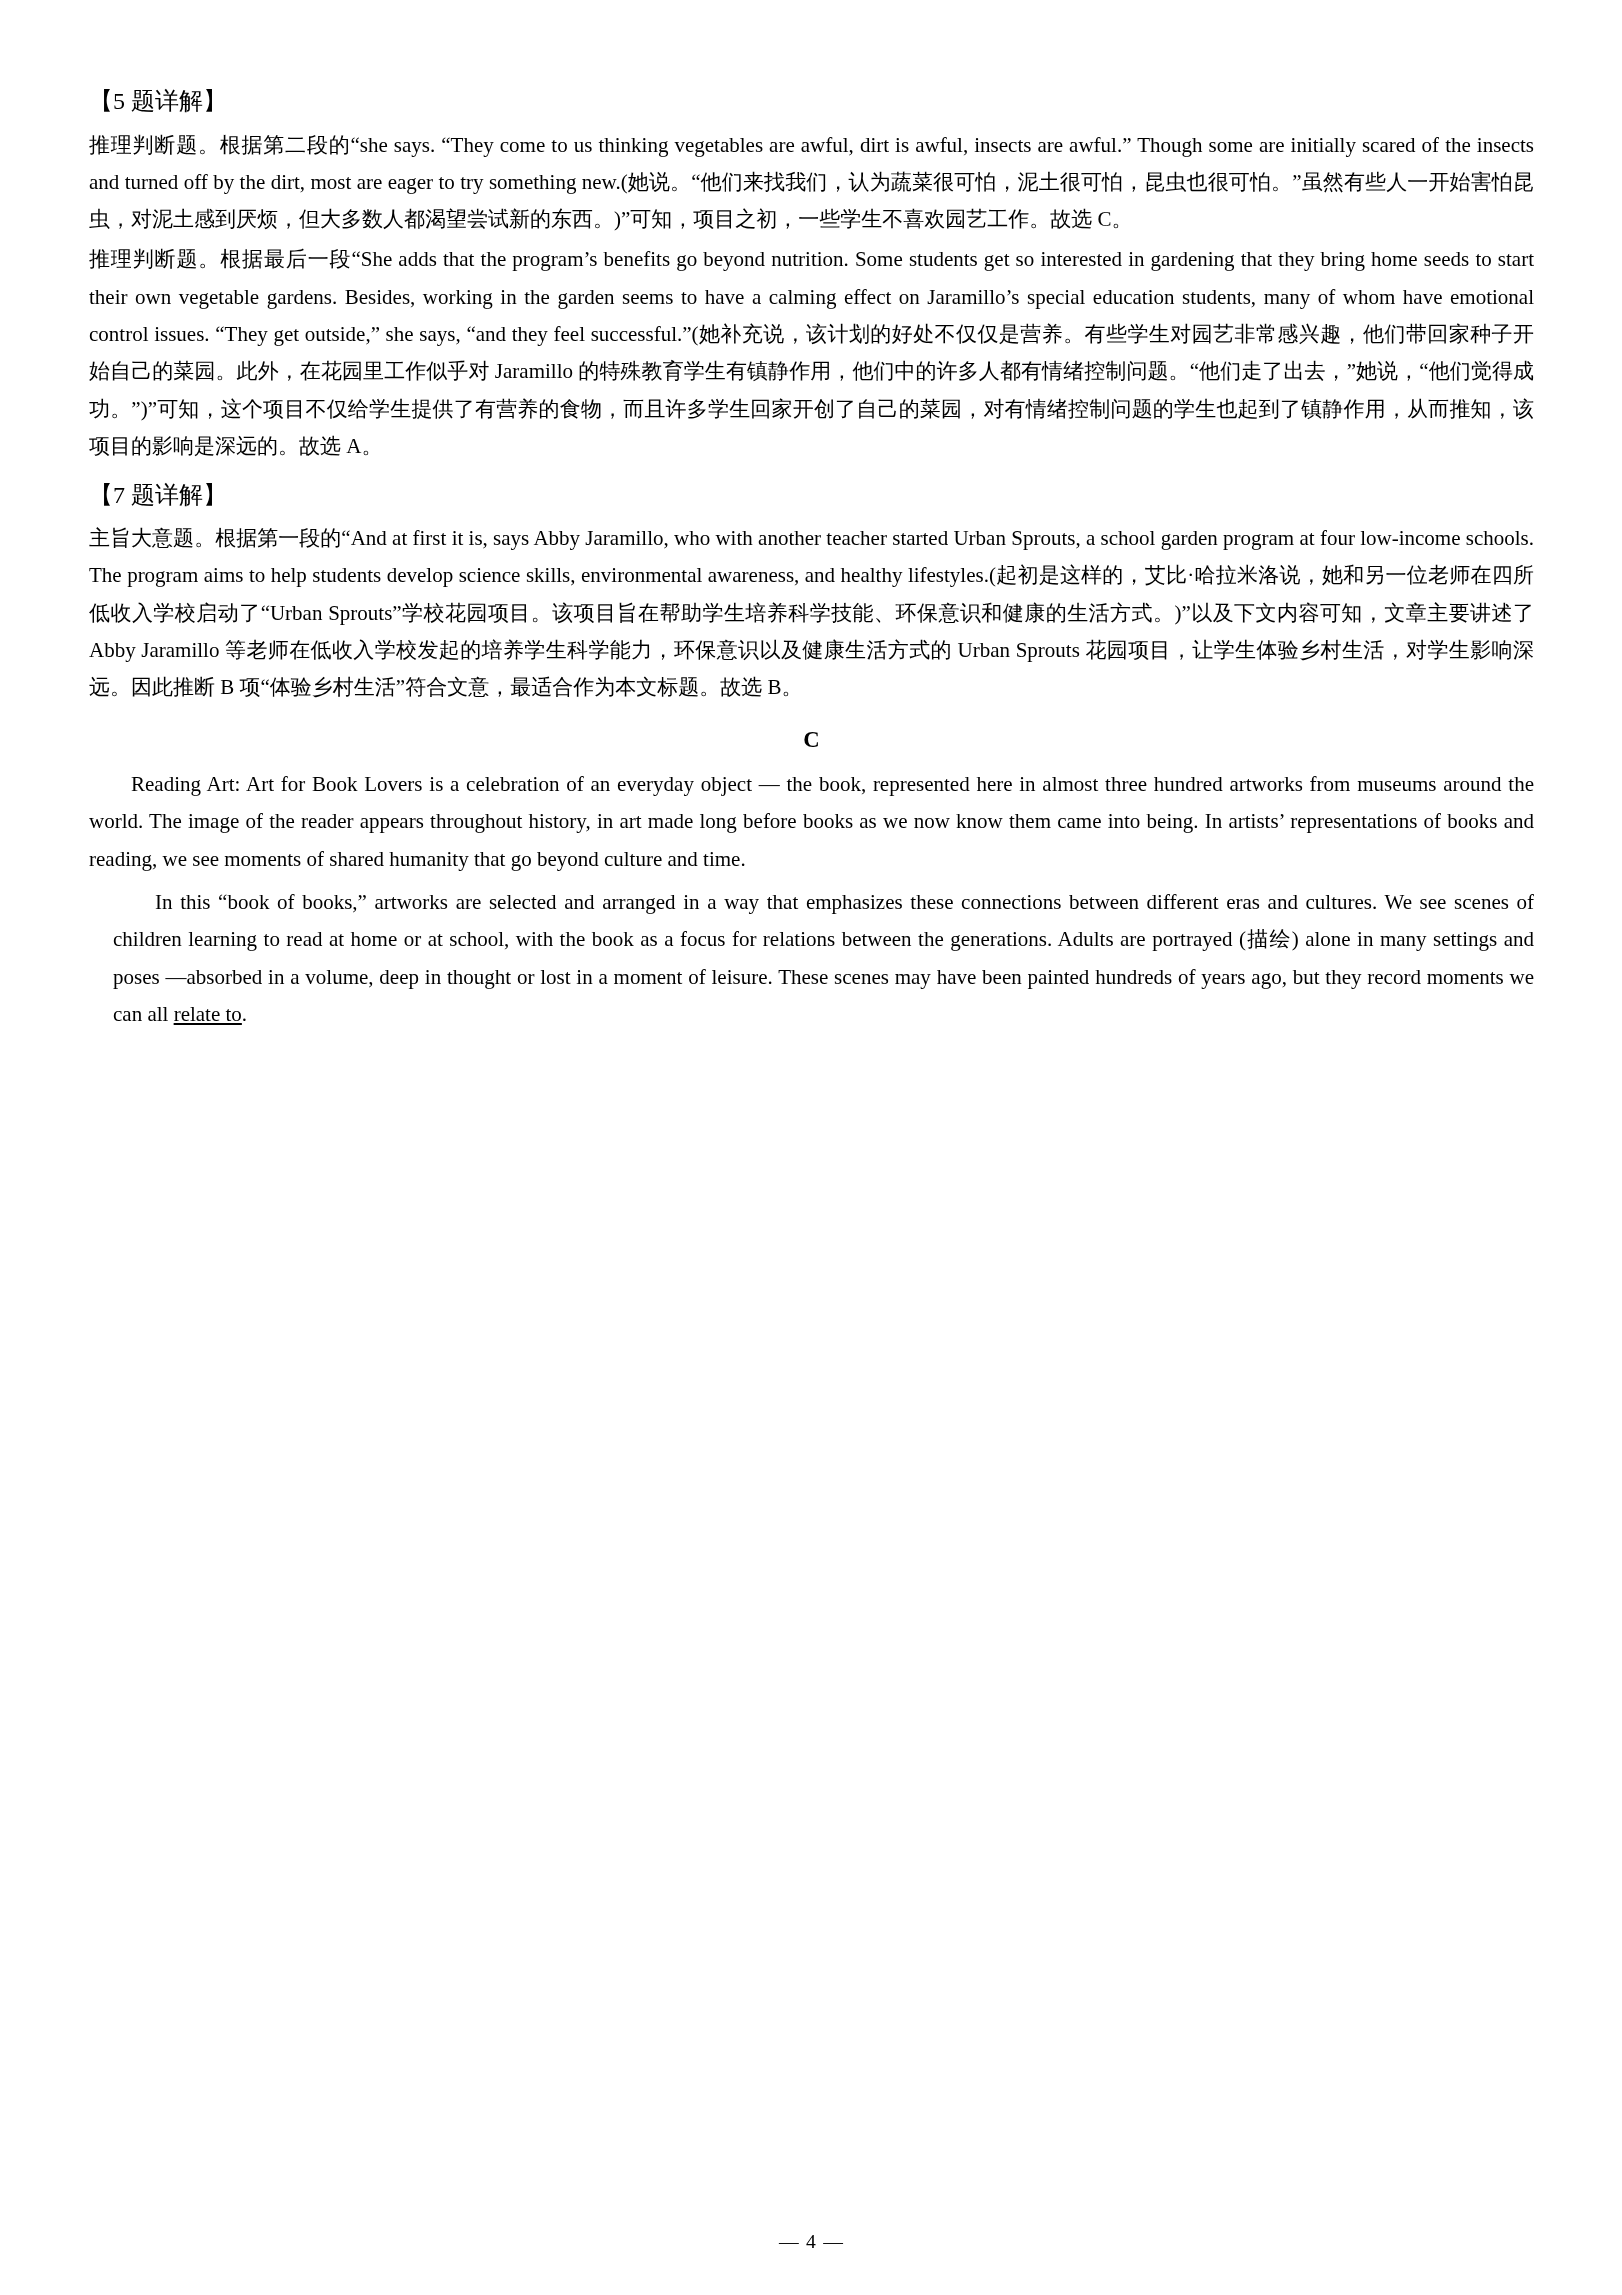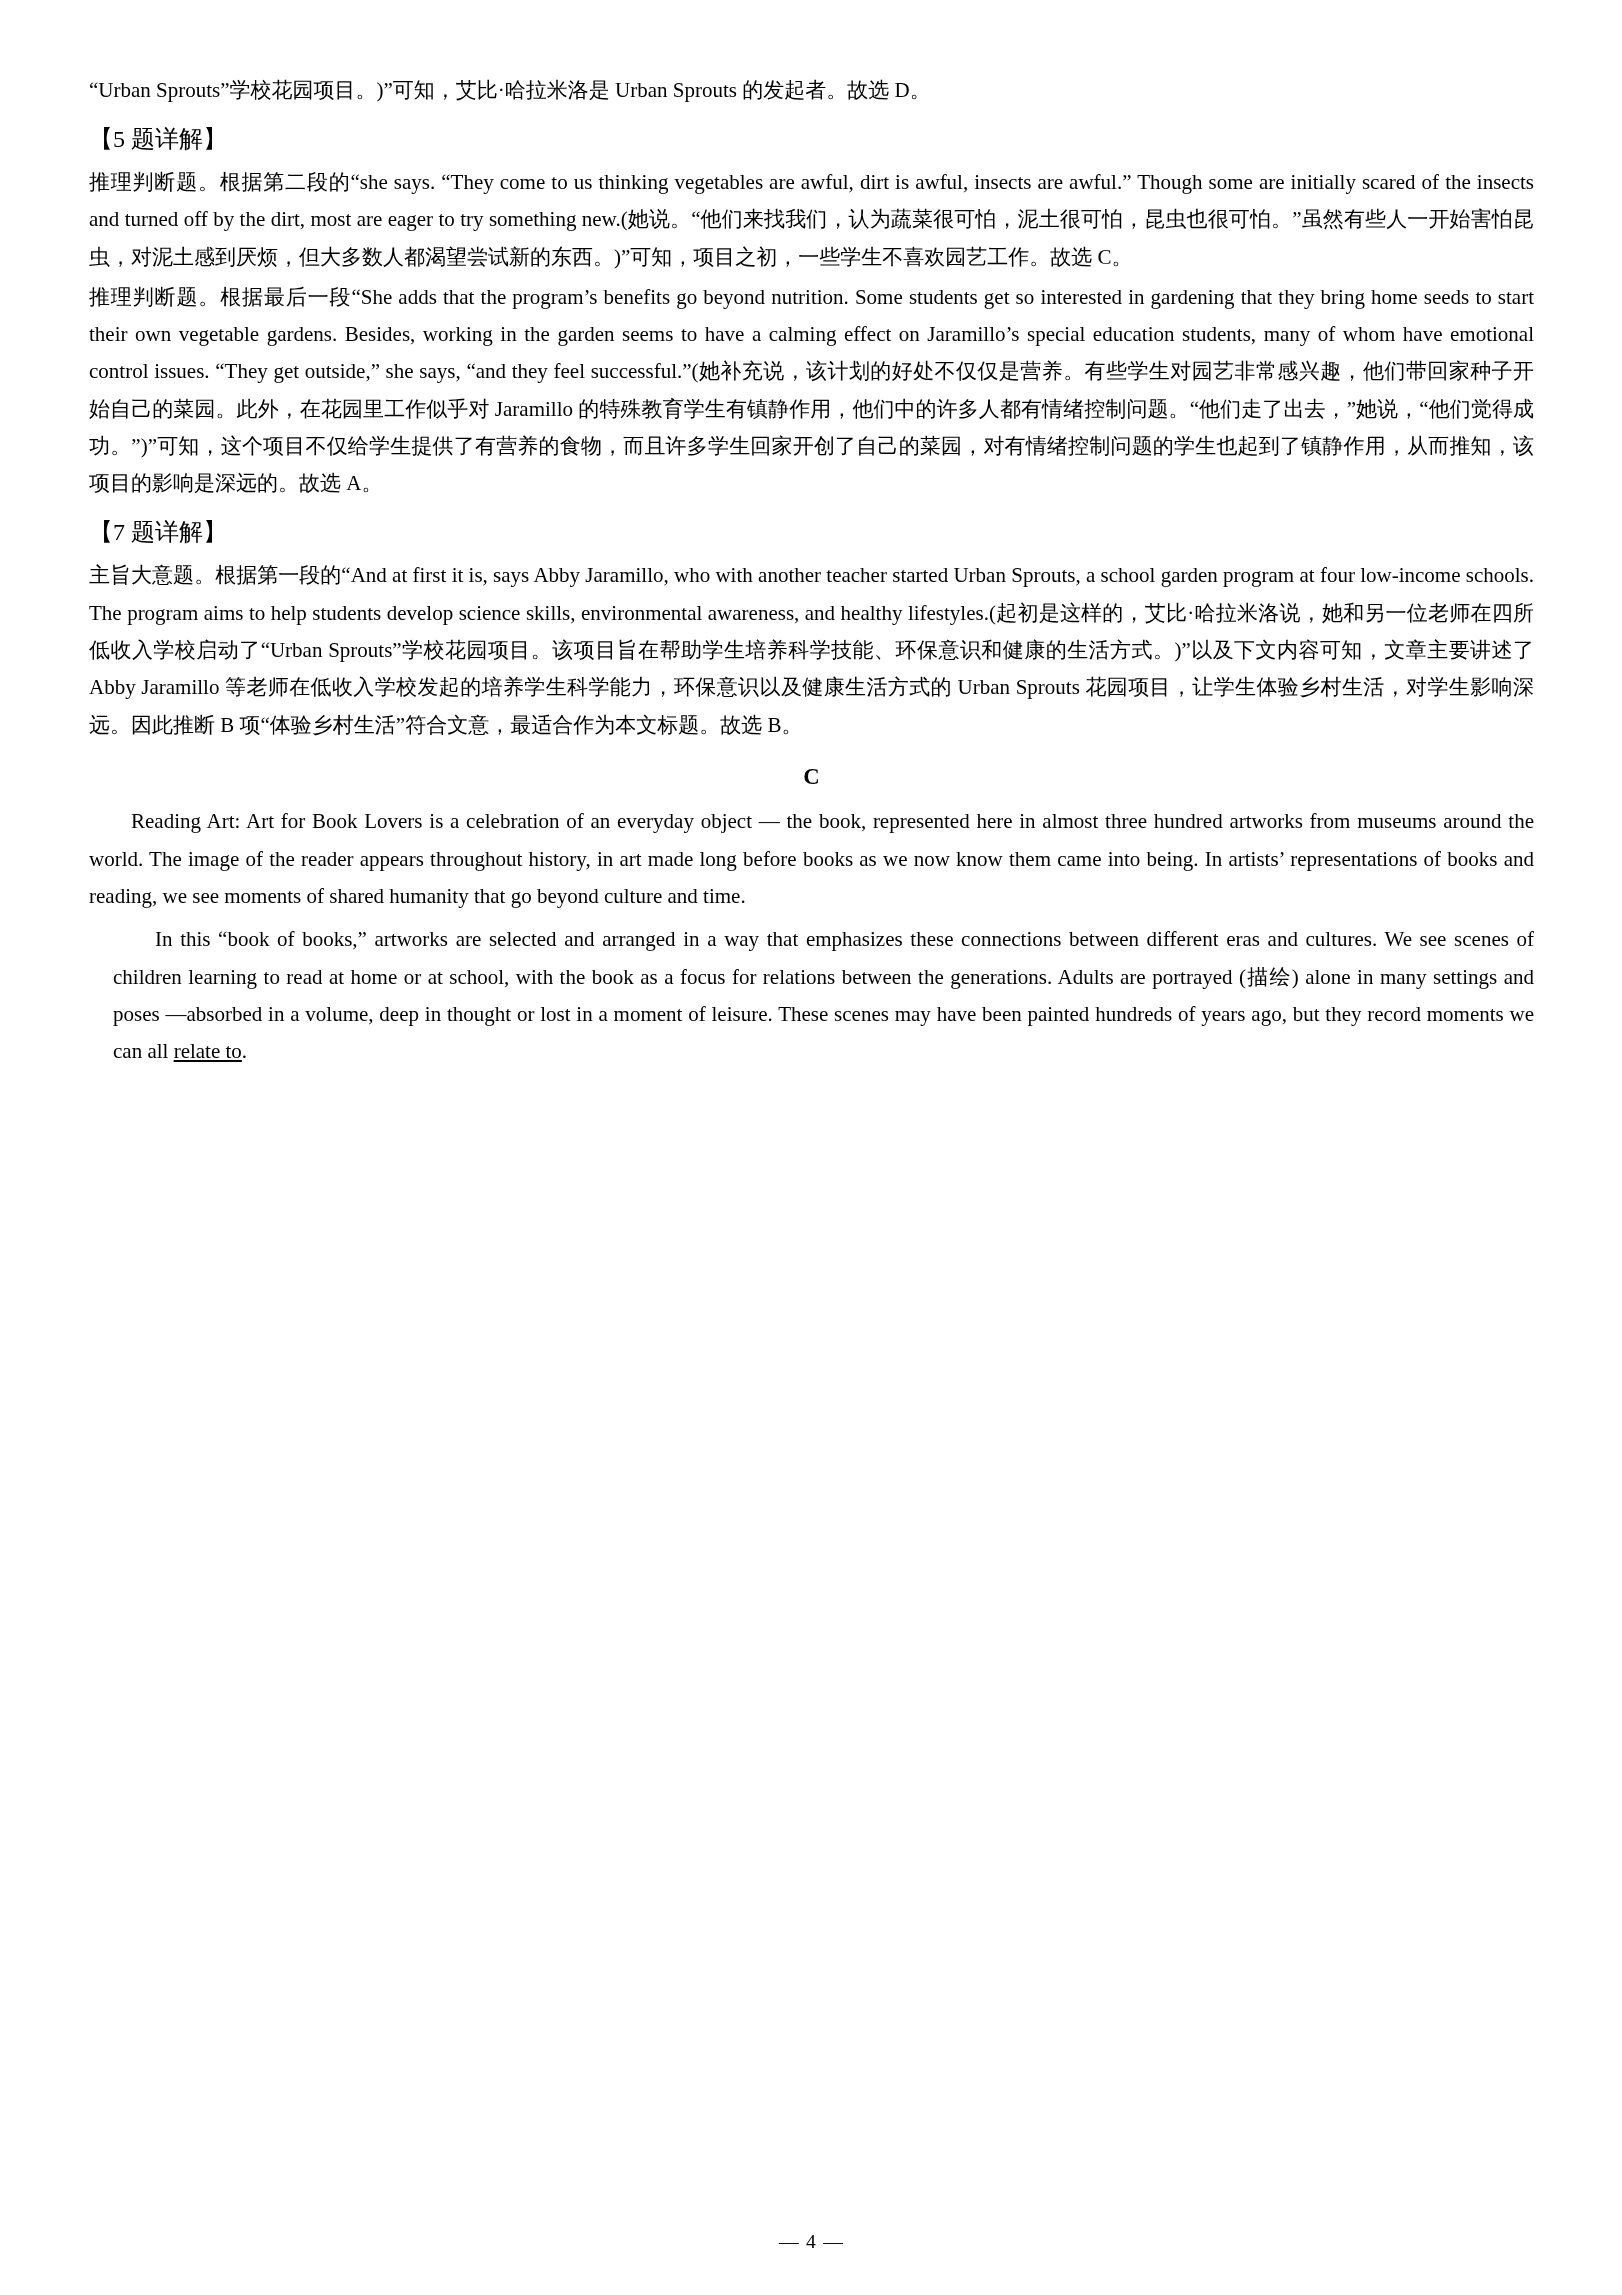--- a/index.html
+++ b/index.html
@@ -52,21 +52,20 @@
     font-size: 19.7px;
     letter-spacing: 1.2px;
   }
   .tight { margin-top: 6px; margin-left: 24px; }
 </style>
 </head>
 <body>
 
 <div class="page">
 
-  <p class="para">“Urban Sprouts”学校花园项目。)”可知，艾比·哈拉米洛是 Urban Sprouts 的发起者。故选 D。</p>
 
   <p class="heading-tag">【5 题详解】</p>
   <p class="para">推理判断题。根据第二段的“she says. “They come to us thinking vegetables are awful, dirt is awful, insects are awful.” Though some are initially scared of the insects and turned off by the dirt, most are eager to try something new.(她说。“他们来找我们，认为蔬菜很可怕，泥土很可怕，昆虫也很可怕。”虽然有些人一开始害怕昆虫，对泥土感到厌烦，但大多数人都渴望尝试新的东西。)”可知，项目之初，一些学生不喜欢园艺工作。故选 C。</p>
 
   <p class="para">推理判断题。根据最后一段“She adds that the program’s benefits go beyond nutrition. Some students get so interested in gardening that they bring home seeds to start their own vegetable gardens. Besides, working in the garden seems to have a calming effect on Jaramillo’s special education students, many of whom have emotional control issues. “They get outside,” she says, “and they feel successful.”(她补充说，该计划的好处不仅仅是营养。有些学生对园艺非常感兴趣，他们带回家种子开始自己的菜园。此外，在花园里工作似乎对 Jaramillo 的特殊教育学生有镇静作用，他们中的许多人都有情绪控制问题。“他们走了出去，”她说，“他们觉得成功。”)”可知，这个项目不仅给学生提供了有营养的食物，而且许多学生回家开创了自己的菜园，对有情绪控制问题的学生也起到了镇静作用，从而推知，该项目的影响是深远的。故选 A。</p>
 
   <p class="heading-tag">【7 题详解】</p>
   <p class="para">主旨大意题。根据第一段的“And at first it is, says Abby Jaramillo, who with another teacher started Urban Sprouts, a school garden program at four low-income schools. The program aims to help students develop science skills, environmental awareness, and healthy lifestyles.(起初是这样的，艾比·哈拉米洛说，她和另一位老师在四所低收入学校启动了“Urban Sprouts”学校花园项目。该项目旨在帮助学生培养科学技能、环保意识和健康的生活方式。)”以及下文内容可知，文章主要讲述了 Abby Jaramillo 等老师在低收入学校发起的培养学生科学能力，环保意识以及健康生活方式的 Urban Sprouts 花园项目，让学生体验乡村生活，对学生影响深远。因此推断 B 项“体验乡村生活”符合文意，最适合作为本文标题。故选 B。</p>
 
   <div class="section-letter">C</div>

